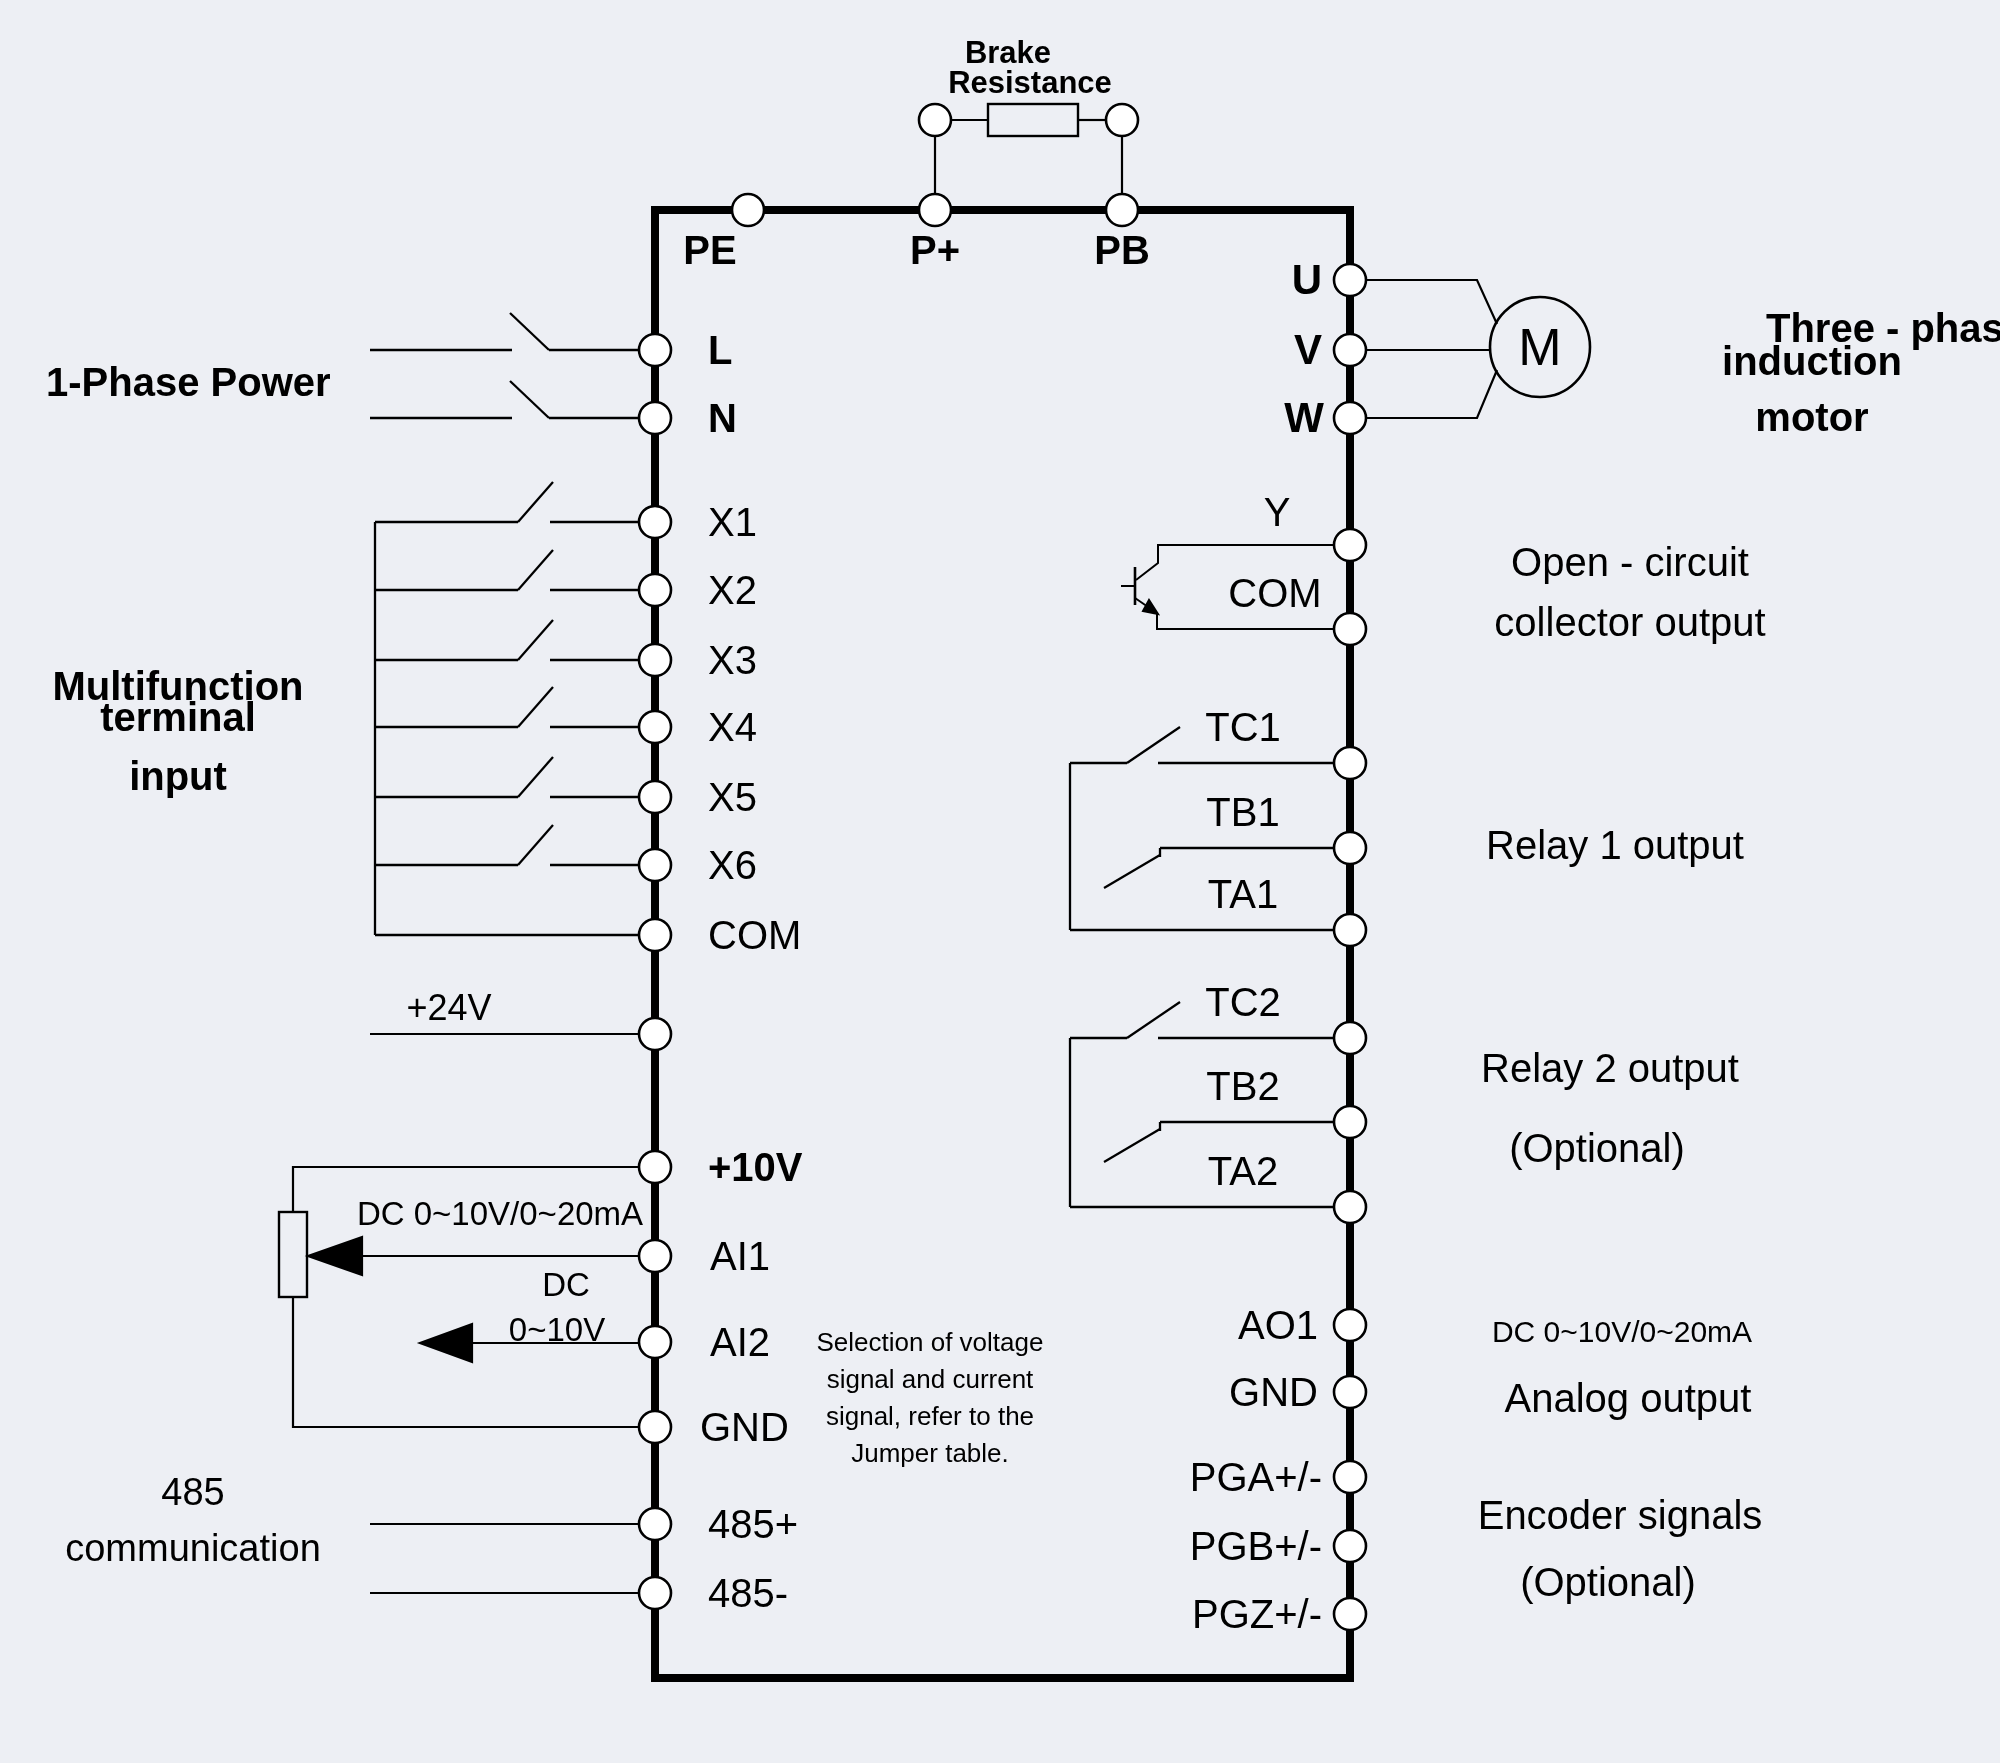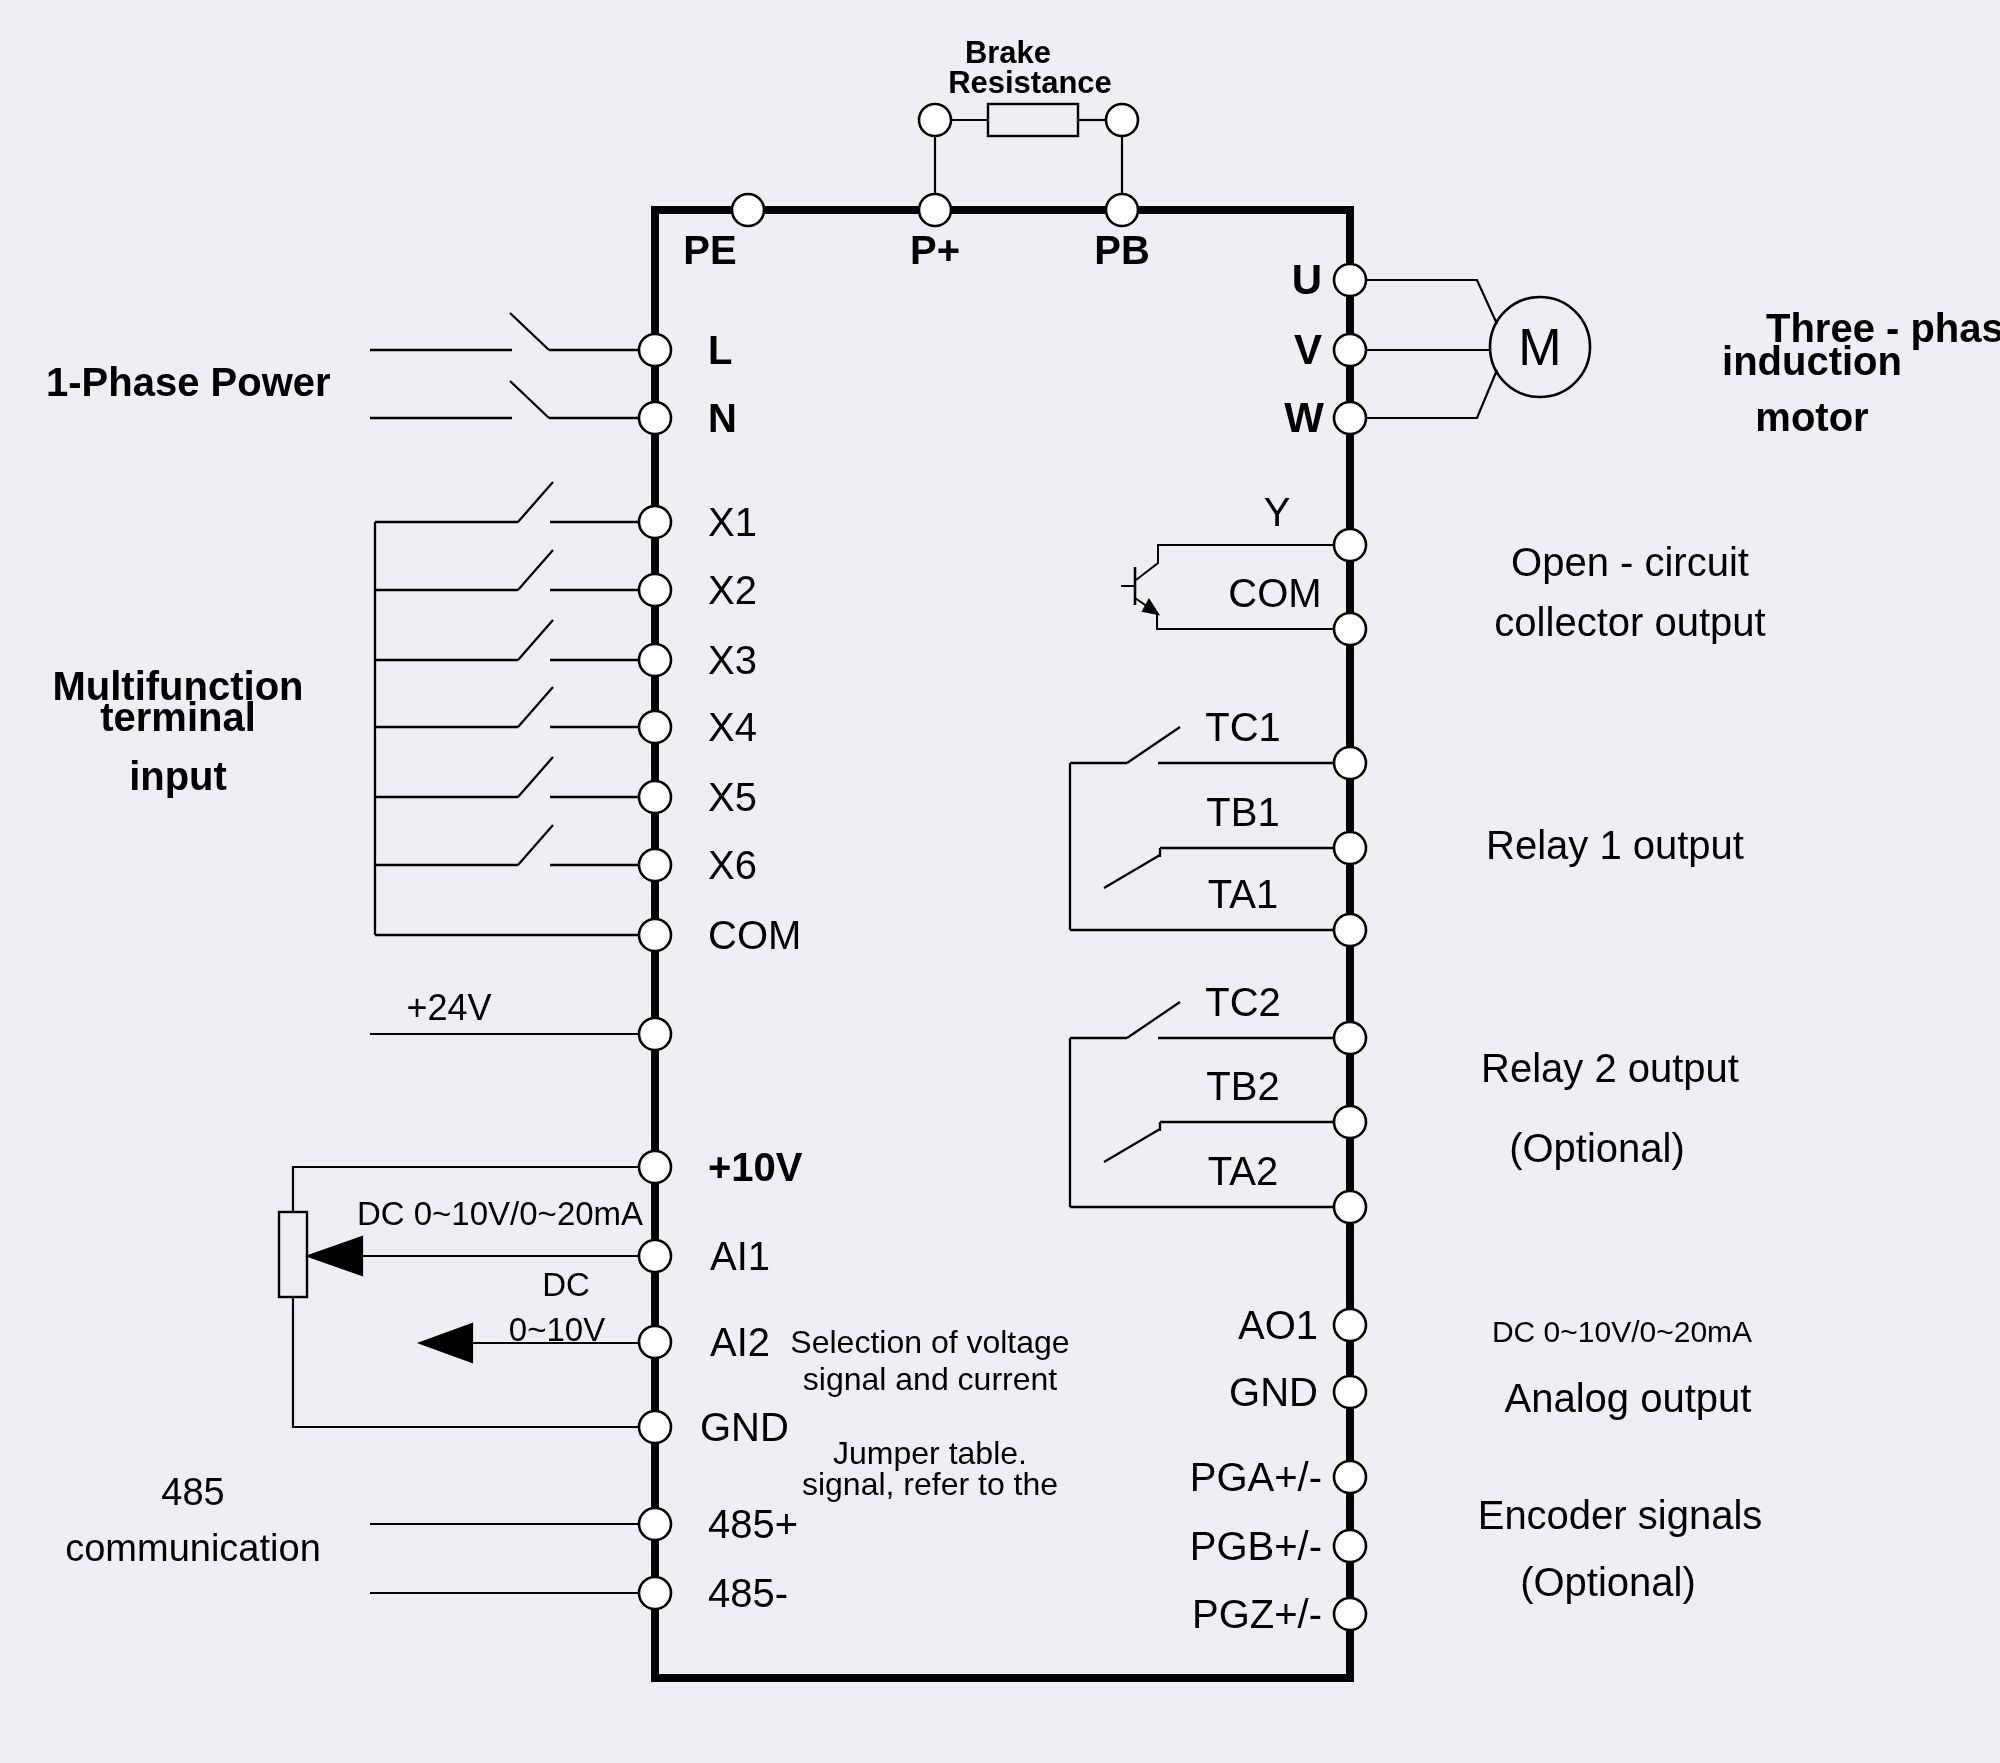--- a/index.html
+++ b/index.html
@@ -8,21 +8,21 @@
     position:relative; width:2000px; height:1763px;
     background:#edeff4; overflow:hidden;
     font-family:"Liberation Sans","DejaVu Sans",sans-serif;
   }
   #wires { position:absolute; left:0; top:0; }
   .lbl { position:absolute; color:#000; white-space:nowrap; line-height:1; }
   .cc { transform:translate(-50%,-50%); }
   .lv { transform:translateY(-50%); }
   .rv { transform:translate(-100%,-50%); }
   .b  { font-weight:bold; }
-  .f26{ font-size:32px; } .f30{ font-size:30px; } .f31{ font-size:31px; }
+  .f26{ font-size:26px; } .f30{ font-size:30px; } .f31{ font-size:31px; }
   .f33{ font-size:33px; } .f36{ font-size:36px; } .f38{ font-size:38px; }
   .f40{ font-size:40px; } .f42{ font-size:42px; } .f52{ font-size:52px; }
 </style>
 </head>
 <body>
 
 <div id="stage">
 
   <svg id="wires" width="2000" height="1763" viewBox="0 0 2000 1763">
     <g fill="none" stroke="#000" stroke-width="2.2">
@@ -194,21 +194,21 @@
   <div class="lbl lv f40" style="left:708px; top:935px;">COM</div>
   <div class="lbl lv f40" style="left:708px; top:1167px;font-weight:bold;">+10V</div>
   <div class="lbl lv f40" style="left:710px; top:1256px;">AI1</div>
   <div class="lbl lv f40" style="left:710px; top:1342px;">AI2</div>
   <div class="lbl lv f40" style="left:700px; top:1427px;">GND</div>
   <div class="lbl lv f40" style="left:708px; top:1524px;">485+</div>
   <div class="lbl lv f40" style="left:708px; top:1593px;">485-</div>
 
   <div class="lbl cc f26" style="left:930px; top:1342px;">Selection of voltage</div>
   <div class="lbl cc f26" style="left:930px; top:1379px;">signal and current</div>
-  <div class="lbl cc f26" style="left:930px; top:1484px;">signal, refer to the</div>
+  <div class="lbl cc f26" style="left:930px; top:1416px;">signal, refer to the</div>
   <div class="lbl cc f26" style="left:930px; top:1453px;">Jumper table.</div>
 
   <div class="lbl rv b f42" style="left:1322px; top:280px;">U</div>
   <div class="lbl rv b f42" style="left:1322px; top:350px;">V</div>
   <div class="lbl rv b f42" style="left:1324px; top:418px;">W</div>
   <div class="lbl cc f40" style="left:1277px; top:512px;">Y</div>
   <div class="lbl cc f40" style="left:1275px; top:593px;">COM</div>
   <div class="lbl cc f40" style="left:1243px; top:727px;">TC1</div>
   <div class="lbl cc f40" style="left:1243px; top:812px;">TB1</div>
   <div class="lbl cc f40" style="left:1243px; top:894px;">TA1</div>

